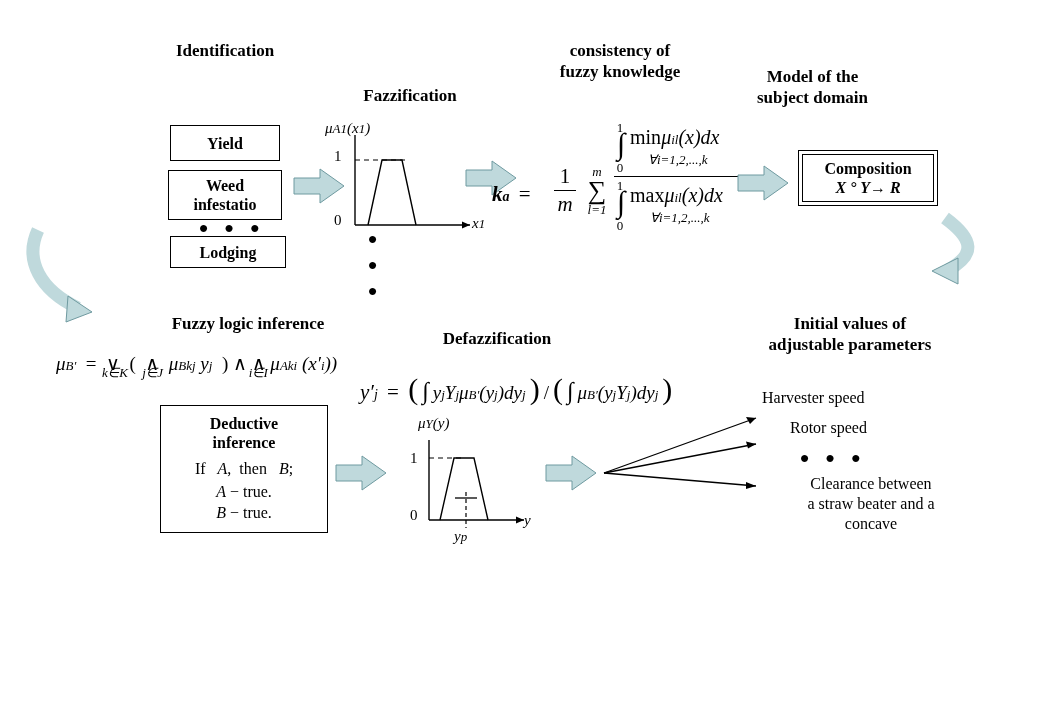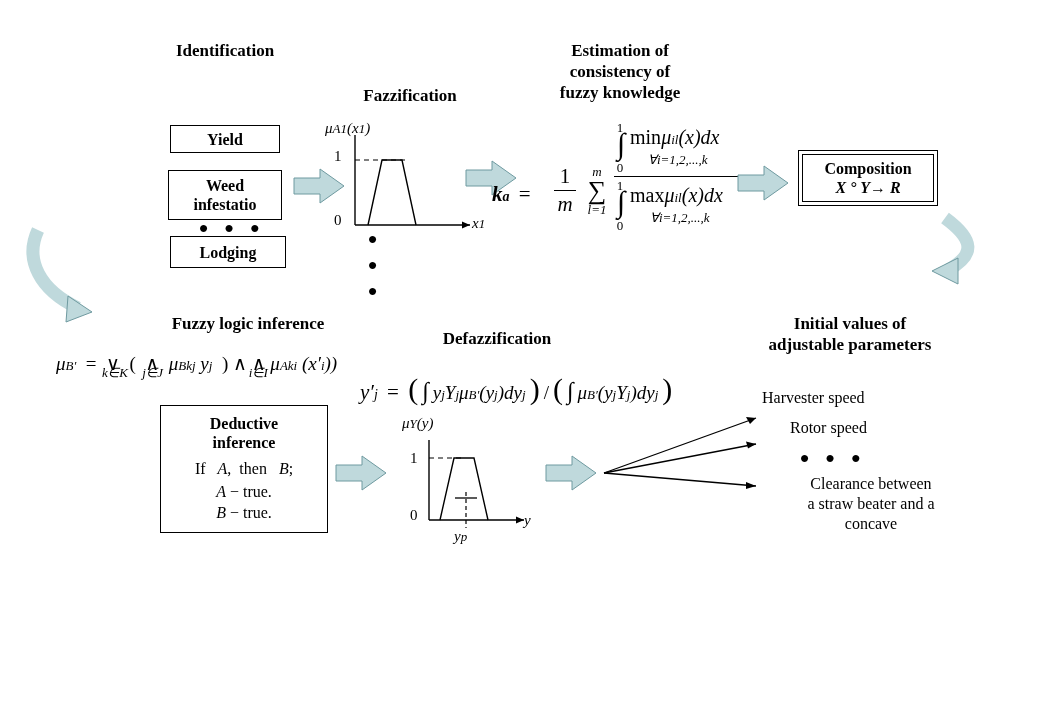--- a/index.html
+++ b/index.html
@@ -87,27 +87,30 @@
 
 <div id="stage">
 
   <div class="abs hdr" style="left:150px; top:40px; width:150px;">
     <div>Identification</div>
   </div>
 
   <div class="abs hdr" style="left:340px; top:85px; width:140px;">Fazzification</div>
 
   <div class="abs hdr" style="left:530px; top:40px; width:180px;">
-    <div>Estimation  of</div>
     <div>consistency  of</div>
     <div>fuzzy knowledge</div>
   </div>
 
-
-  <div class="abs box" style="left:170px; top:125px; width:110px; height:28px;">
+  <div class="abs hdr" style="left:730px; top:66px; width:165px;">
+    <div>Model of the</div>
+    <div>subject domain</div>
+  </div>
+
+  <div class="abs box" style="left:170px; top:125px; width:110px; height:36px;">
     <span>Yield</span>
   </div>
 
   <div class="abs box" style="left:168px; top:170px; width:114px; height:50px;">
     <span>Weed</span>
     <span>infestatio</span>
   </div>
 
   <div class="abs dots" style="left:199px; top:216px;">•  •  •</div>
 
@@ -265,21 +268,21 @@
     <div style="font-weight:normal; margin-top:2px;">
       <span class="mathi">B</span> − true.
     </div>
   </div>
 
   <svg class="abs" style="left:336px; top:455px;" width="52" height="36">
     <polygon points="0,10 26,10 26,1 50,18 26,35 26,26 0,26" fill="#bfd9dc" stroke="#6f9aa0" stroke-width="1"></polygon>
   </svg>
 
   <div class="abs" style="left:396px; top:410px;">
-    <div class="abs plot-label" style="left:6px; top:5px;">
+    <div class="abs plot-label" style="left:22px; top:5px;">
       <span class="mathi">μ</span><span class="mathi vsmall">Y</span><span class="mathi">(y)</span>
     </div>
     <svg style="position:absolute; left:0; top:0;" width="160" height="130">
 
       <line x1="33" y1="30" x2="33" y2="110" stroke="#000" stroke-width="1.4"></line>
 
       <line x1="33" y1="110" x2="128" y2="110" stroke="#000" stroke-width="1.4"></line>
       <polygon points="128,110 120,106.5 120,113.5" fill="#000"></polygon>
 
       <line x1="33" y1="48" x2="66" y2="48" stroke="#000" stroke-width="1.2" stroke-dasharray="5,4"></line>

